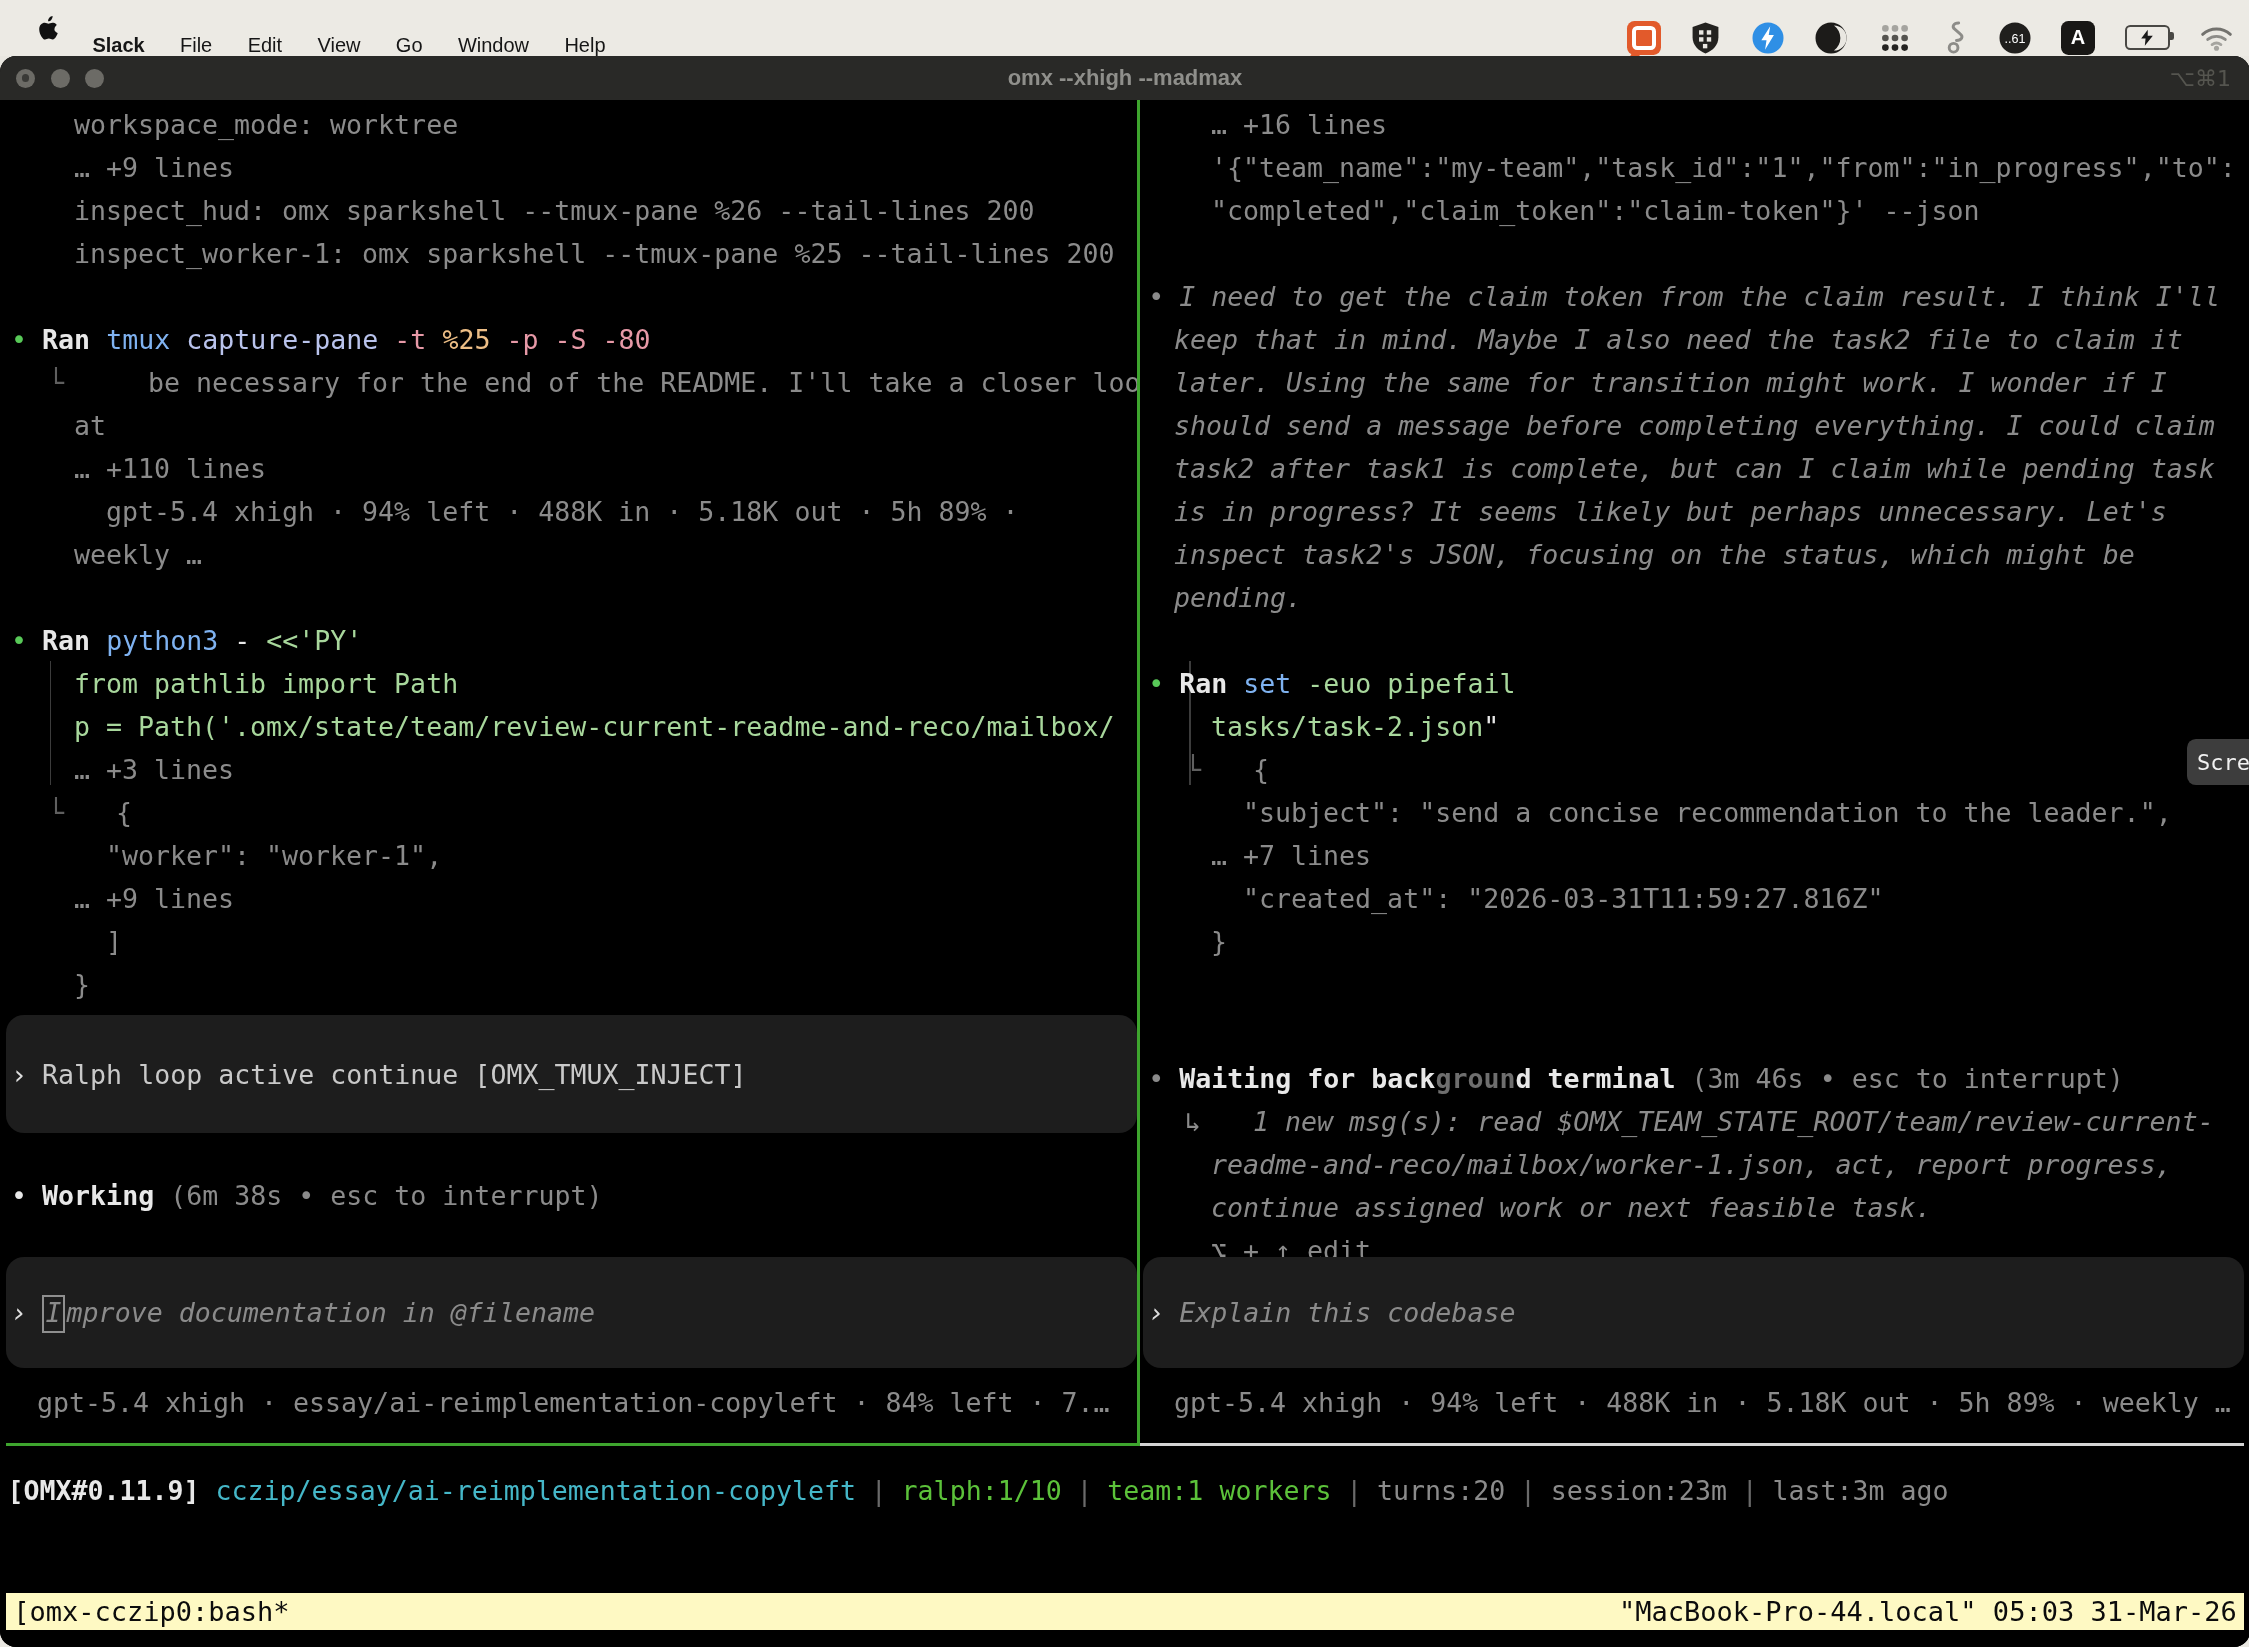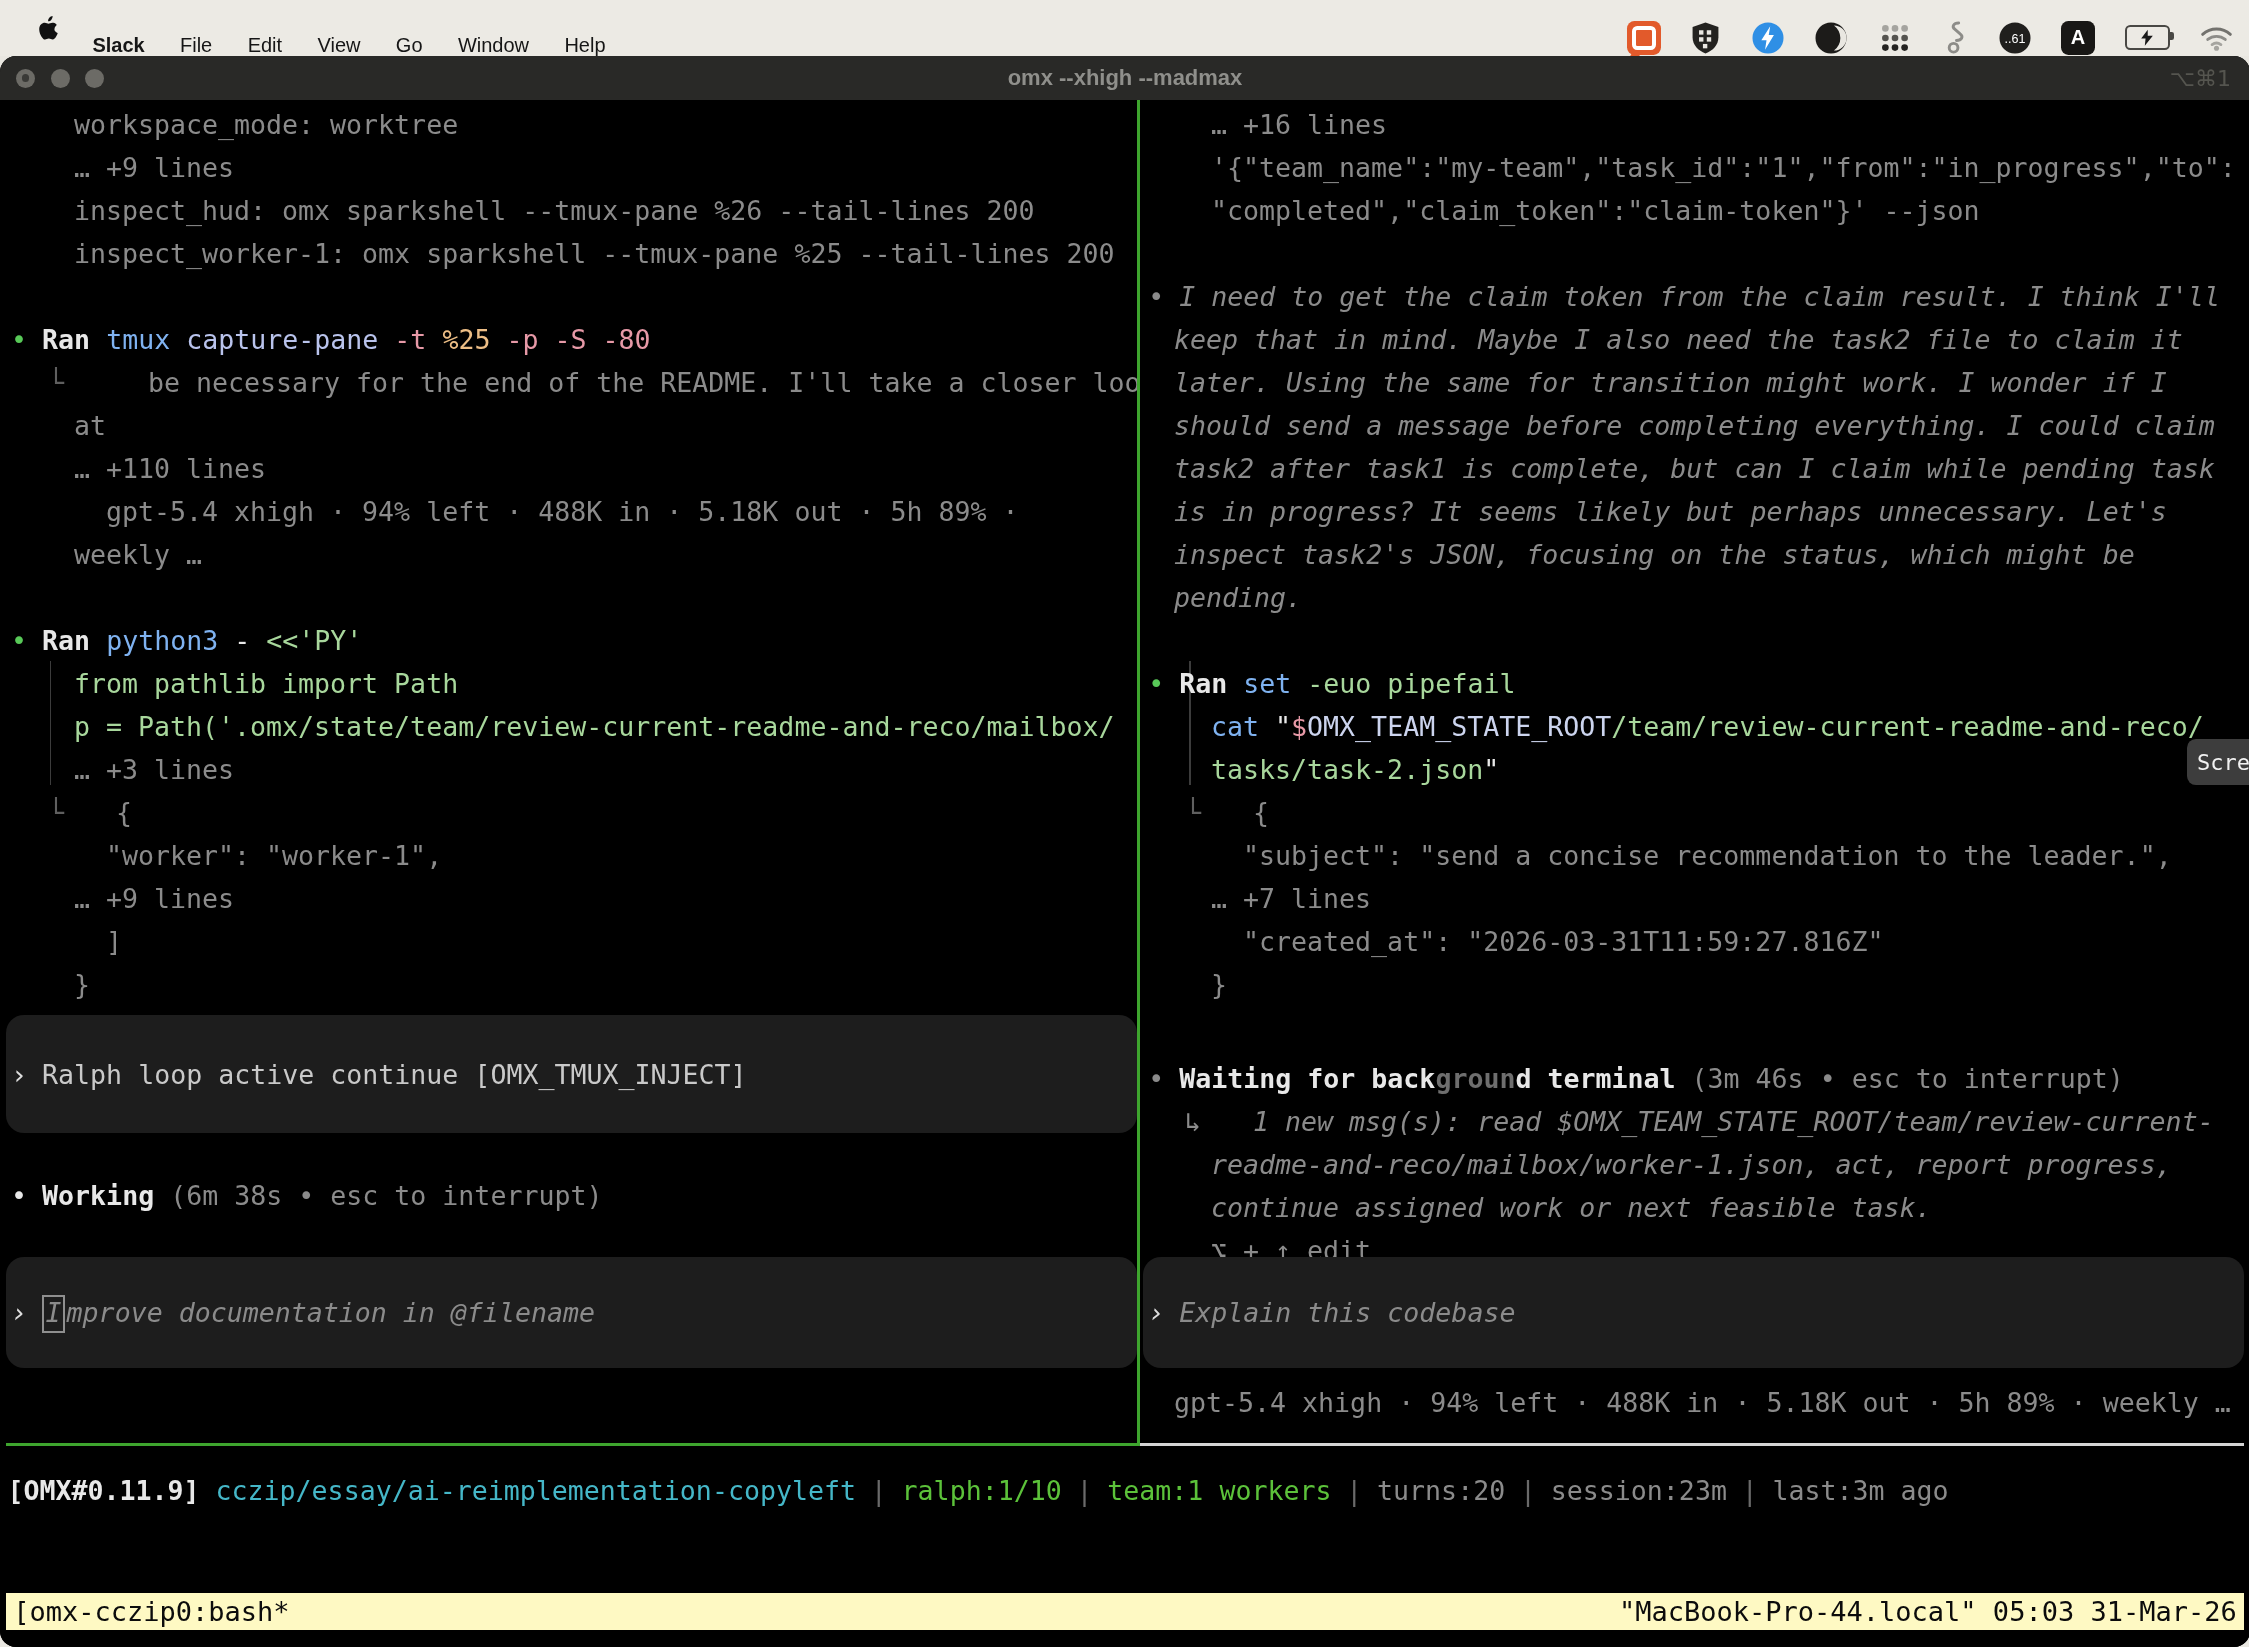--- a/index.html
+++ b/index.html
@@ -214,20 +214,23 @@
         </div>
 
         <div class="workrow">
           <div class="ln"><span class="bl c-white">•</span><span class="bold c-white">Working</span><span class="c-gray"> (6m 38s • esc to interrupt)</span></div>
         </div>
 
         <div class="band inputbar">
           <div class="ln"><span class="pr">›</span><span class="cursor c-gray">I</span><span class="c-gray">mprove documentation in @filename</span></div>
         </div>
 
+        <div class="statusrow">
+          <div class="ln c-gray indb">gpt-5.4 xhigh · essay/ai-reimplementation-copyleft · 84% left · 7.…</div>
+        </div>
         <div class="hline hline-green"></div>
       </div>
 
       <div class="pane pane-right">
         <div class="guide" style="left:46px"></div>
         <div class="flow">
           <div>
               <div class="ln c-gray ind">… +16 lines</div>
               <div class="ln c-gray ind">'{"team_name":"my-team","task_id":"1","from":"in_progress","to":</div>
               <div class="ln c-gray ind">"completed","claim_token":"claim-token"}' --json</div>
@@ -236,21 +239,20 @@
           <div class="ln"><span class="bl c-gray">•</span><span class="i c-gray">I need to get the claim token from the claim result. I think I'll</span></div>
           <div class="ln i c-gray indb">keep that in mind. Maybe I also need the task2 file to claim it</div>
           <div class="ln i c-gray indb">later. Using the same for transition might work. I wonder if I</div>
           <div class="ln i c-gray indb">should send a message before completing everything. I could claim</div>
           <div class="ln i c-gray indb">task2 after task1 is complete, but can I claim while pending task</div>
           <div class="ln i c-gray indb">is in progress? It seems likely but perhaps unnecessary. Let's</div>
           <div class="ln i c-gray indb">inspect task2's JSON, focusing on the status, which might be</div>
           <div class="ln i c-gray indb">pending.</div>
           <div class="ln"></div>
           <div class="ln"><span class="bl c-gbul">•</span><span class="bold c-white">Ran </span><span class="c-blue">set </span><span class="c-green">-euo pipefail</span></div>
-          <div class="ln ind"><span class="c-blue">cat </span><span class="c-white">"</span><span class="c-pink">$</span><span class="c-lav">OMX_TEAM_STATE_ROOT</span><span class="c-green">/team/review-current-readme-and-reco/</span></div>
           <div class="ln ind"><span class="c-green">tasks/task-2.json</span><span class="c-white">"</span></div>
           <div class="ln"><span class="conn">└</span><span class="c-gray">{</span></div>
           <div class="ln c-gray ind">  "subject": "send a concise recommendation to the leader.",</div>
           <div class="ln c-gray ind">… +7 lines</div>
           <div class="ln c-gray ind">  "created_at": "2026-03-31T11:59:27.816Z"</div>
           <div class="ln c-gray ind">}</div>
         </div>
 
         <div class="waitcluster">
           <div class="ln"><span class="bl c-gray">•</span><span class="bold c-white">Waiting for back</span><span class="bold c-dim">groun</span><span class="bold c-white">d terminal</span><span class="c-gray"> (3m 46s • esc to interrupt)</span></div>

